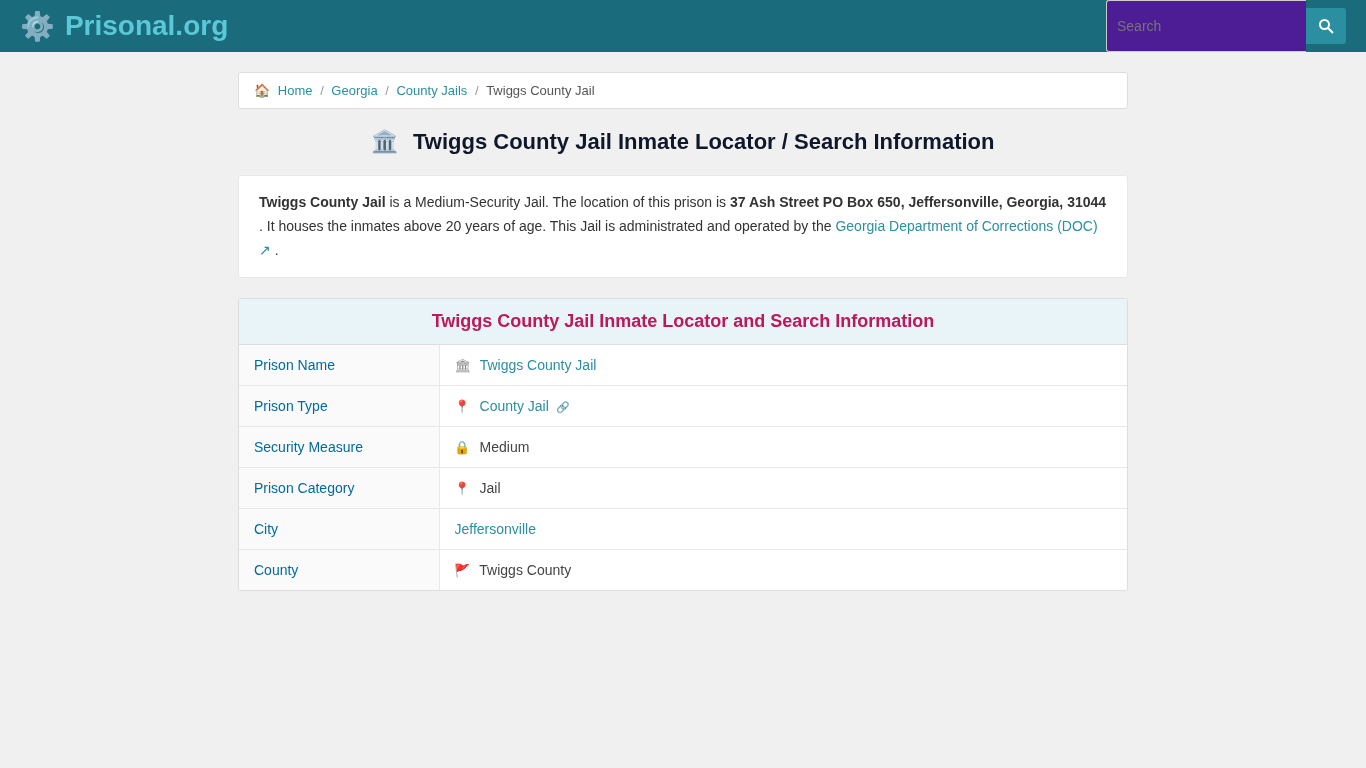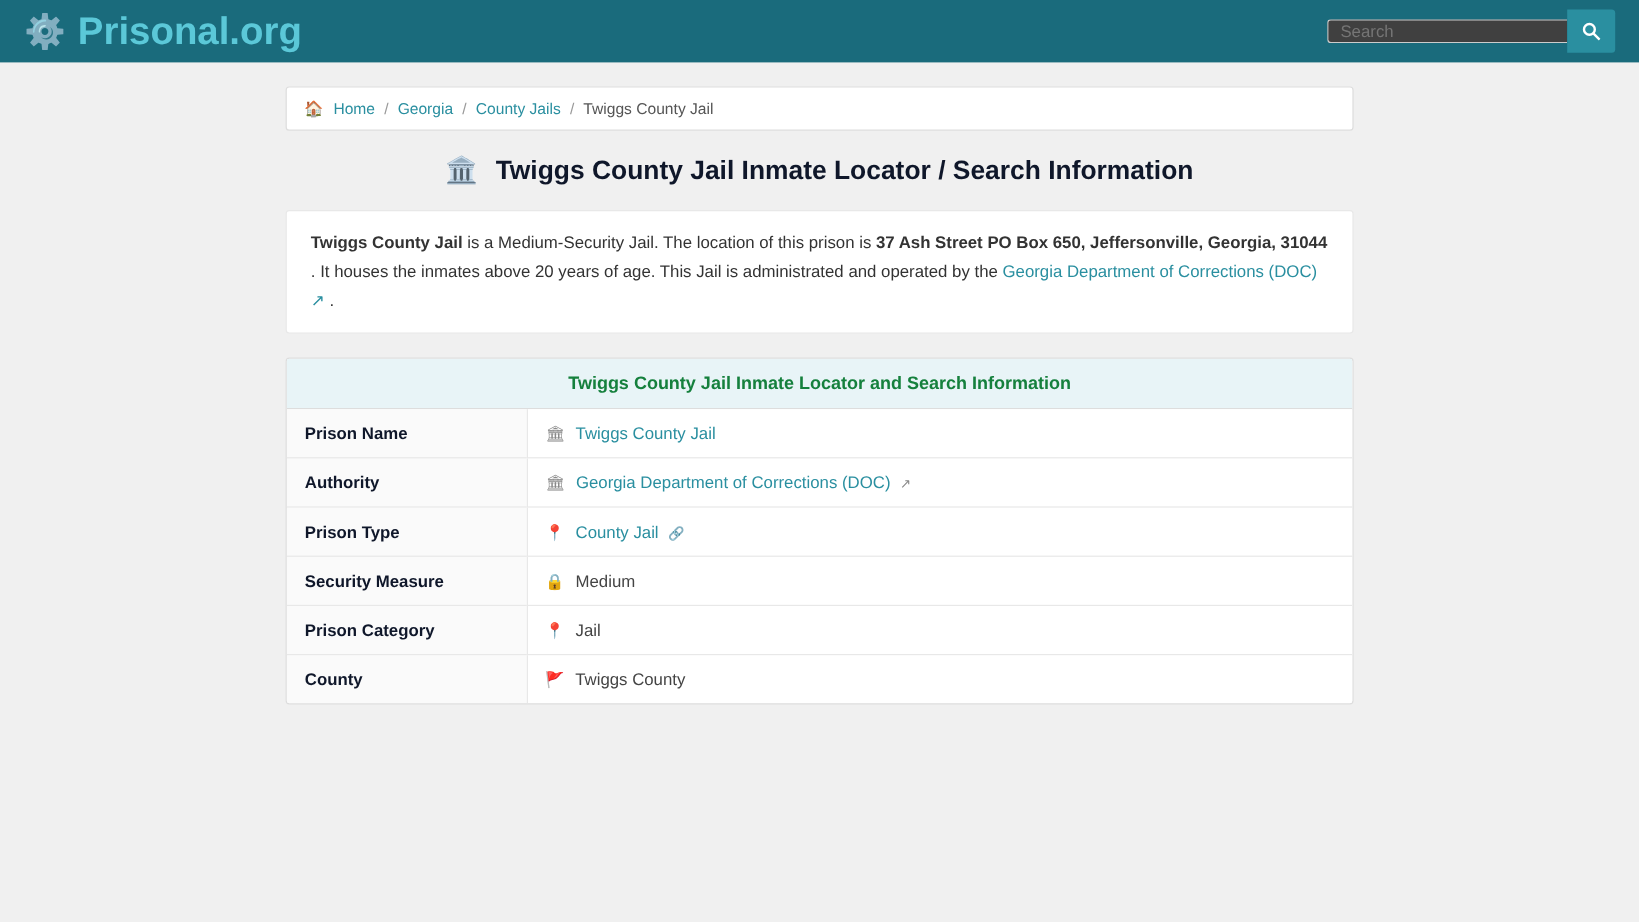--- a/index.html
+++ b/index.html
@@ -17,41 +17,41 @@
     .logo-area {
       display: flex;
       align-items: center;
       gap: 10px;
     }
     .logo-icon {
       font-size: 28px;
       color: #aaa;
     }
     .logo-text {
-      font-size: 32px;
+      font-size: 28px;
       font-weight: bold;
       color: #fff;
     }
     .logo-text span {
       color: #5bc8d8;
     }
     .search-area {
       display: flex;
       align-items: center;
       gap: 0;
     }
     .search-input {
       width: 200px;
-      height: 20px;
+      height: 52px;
       padding: 0 10px;
       border: 1px solid #ccc;
       border-right: none;
       border-radius: 3px 0 0 3px;
       font-size: 14px;
-      background: #404040;
+      background: #4c1d95;
       color: #999;
     }
     .search-btn {
       height: 36px;
       width: 40px;
       background: #2a8fa0;
       border: none;
       border-radius: 0 3px 3px 0;
       cursor: pointer;
       display: flex;
@@ -114,46 +114,46 @@
     
     .table-container {
       background: #fff;
       border: 1px solid #ddd;
       border-radius: 3px;
       overflow: hidden;
     }
     .table-header {
       background: #e8f4f7;
       padding: 12px 15px;
-      font-size: 15px;
+      font-size: 18px;
       font-weight: bold;
-      color: #15803d;
+      color: #be185d;
       text-align: center;
       border-bottom: 1px solid #ddd;
     }
     .info-table {
       width: 100%;
       border-collapse: collapse;
     }
     .info-table tr {
       border-bottom: 1px solid #e8e8e8;
     }
     .info-table tr:last-child {
       border-bottom: none;
     }
     .info-table td {
       padding: 12px 15px;
       vertical-align: middle;
     }
     .info-table td:first-child {
       width: 200px;
-      font-weight: bold;
+      font-weight: normal;
       background: #fafafa;
       border-right: 1px solid #e8e8e8;
-      color: #0f172a;
+      color: #0369a1;
     }
     .info-table td:last-child {
       background: #fff;
       color: #444;
     }
     .info-table a {
       color: #2a8fa0;
       text-decoration: none;
     }
     .cell-icon {
@@ -223,28 +223,20 @@
       <tbody>
 
         <tr>
           <td>Prison Name</td>
           <td>
             <span class="cell-icon">🏛</span>
             <a href="#">Twiggs County Jail</a>
           </td>
         </tr>
 
-        <tr>
-          <td>Authority</td>
-          <td>
-            <span class="cell-icon">🏛</span>
-            <a href="#">Georgia Department of Corrections (DOC)</a>
-            <span class="link-icon">↗</span>
-          </td>
-        </tr>
 
         <tr>
           <td>Prison Type</td>
           <td>
             <span class="cell-icon">📍</span>
             <a href="#">County Jail</a>
             <span class="link-icon">🔗</span>
           </td>
         </tr>
 
@@ -258,20 +250,26 @@
 
         <tr>
           <td>Prison Category</td>
           <td>
             <span class="cell-icon">📍</span>
             <span>Jail</span>
           </td>
         </tr>
 
 
+        <tr>
+          <td>City</td>
+          <td>
+            <a href="#">Jeffersonville</a>
+          </td>
+        </tr>
 
 
         <tr>
           <td>County</td>
           <td>
             <span class="cell-icon">🚩</span>
             <span>Twiggs County</span>
           </td>
         </tr>
 

